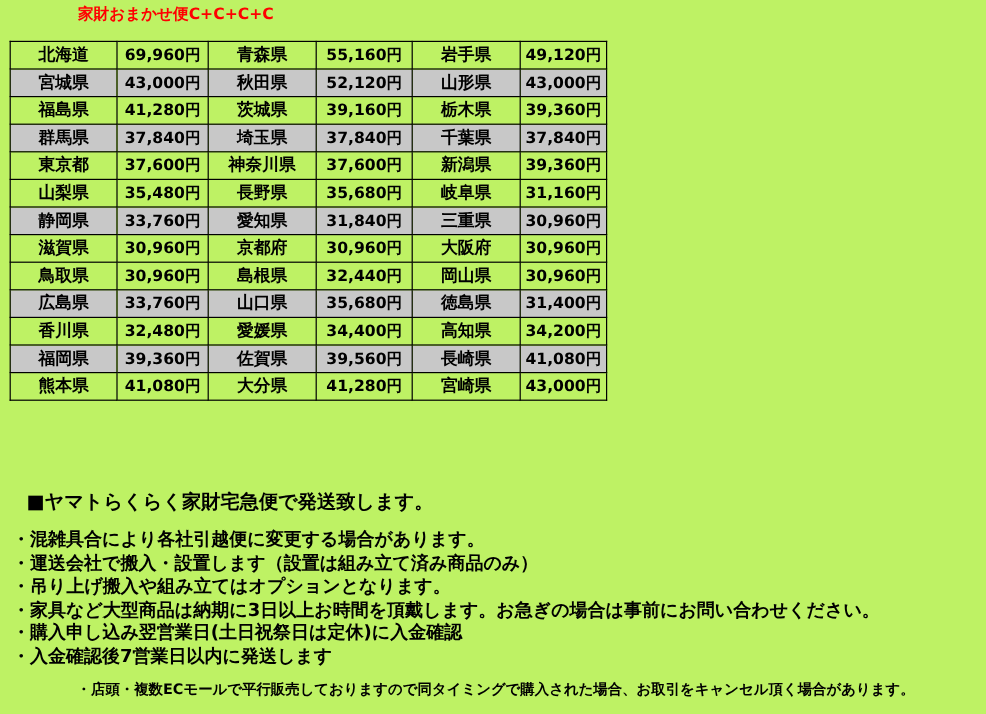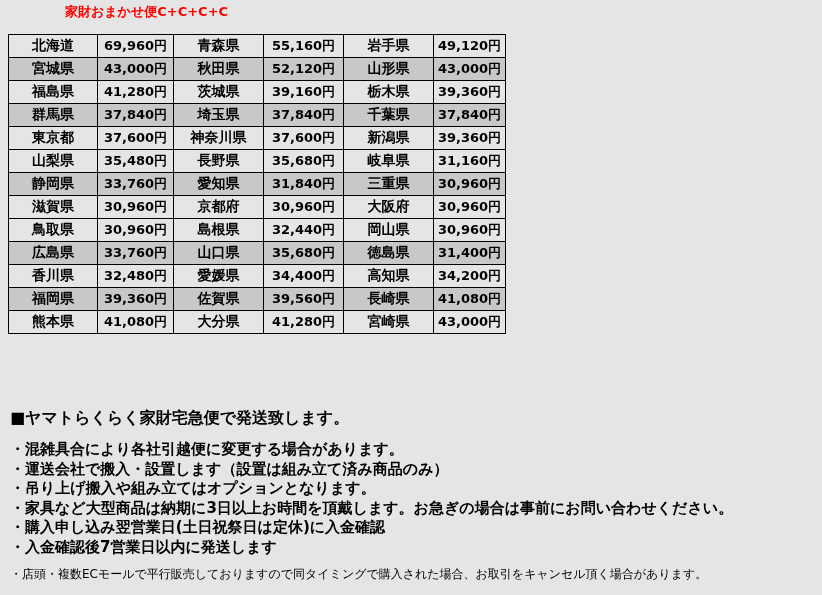--- a/index.html
+++ b/index.html
@@ -7,21 +7,21 @@
   body {
     width: 822px; height: 595px;
     background: #ffffff;
     font-family: "DejaVu Sans", sans-serif;
     color: #000;
   }
   #canvas {
     position: relative;
     width: 822px; height: 595px;
     overflow: hidden;
-    background: #e5e5e5;
+    background: #bef264;
   }
   .title {
     position: absolute;
     left: 65px; top: 3px;
     font-size: 13px;
     font-weight: bold;
     color: var(--title-color, #ff0000);
     white-space: nowrap;
   }
   table.price-table {
@@ -45,38 +45,39 @@
   table.price-table td.price { font-size: 13px; }
   table.price-table tr.alt td { background: var(--alt-row, #c8c8c8); }
   .notes {
     position: absolute;
     left: 10px; top: 408px;
     width: 806px;
   }
   .notes-heading {
     font-size: 16px;
     font-weight: bold;
-    margin: 0 0 11px 0;
+    margin: 0 0 11px 12px;
     white-space: nowrap;
   }
   ul.notes-list {
     list-style: none;
     margin: 0; padding: 0;
   }
   ul.notes-list li {
     font-size: 15px;
     font-weight: bold;
     line-height: 19.5px;
     white-space: nowrap;
   }
   .notes-footnote {
     margin-top: 9px;
     font-size: 12px;
-    font-weight: normal;
-    white-space: nowrap;
+    font-weight: bold;
+    white-space: nowrap;
+    text-align: center;
   }
 </style>
 </head>
 <body>
 
 <div id="canvas">
 
   <div class="title">家財おまかせ便C+C+C+C</div>
 
   <table class="price-table">

